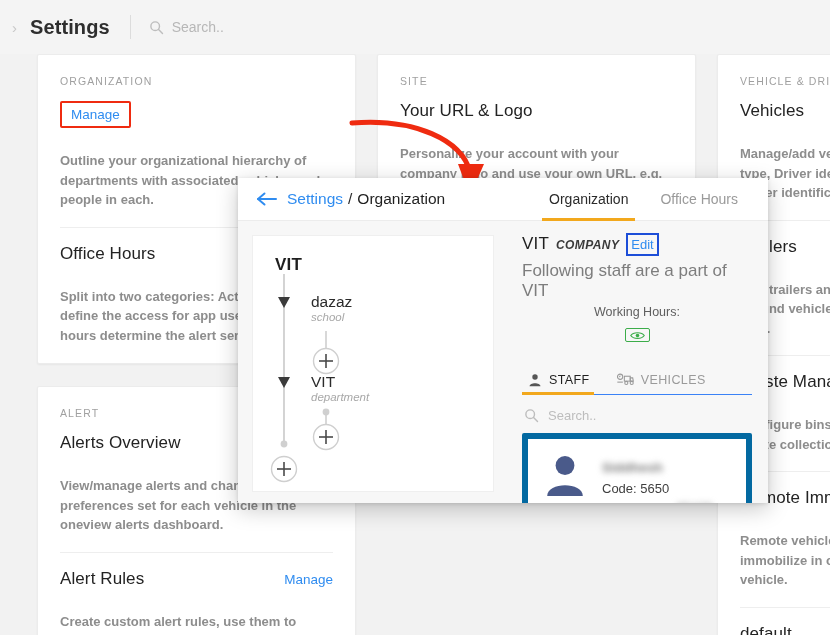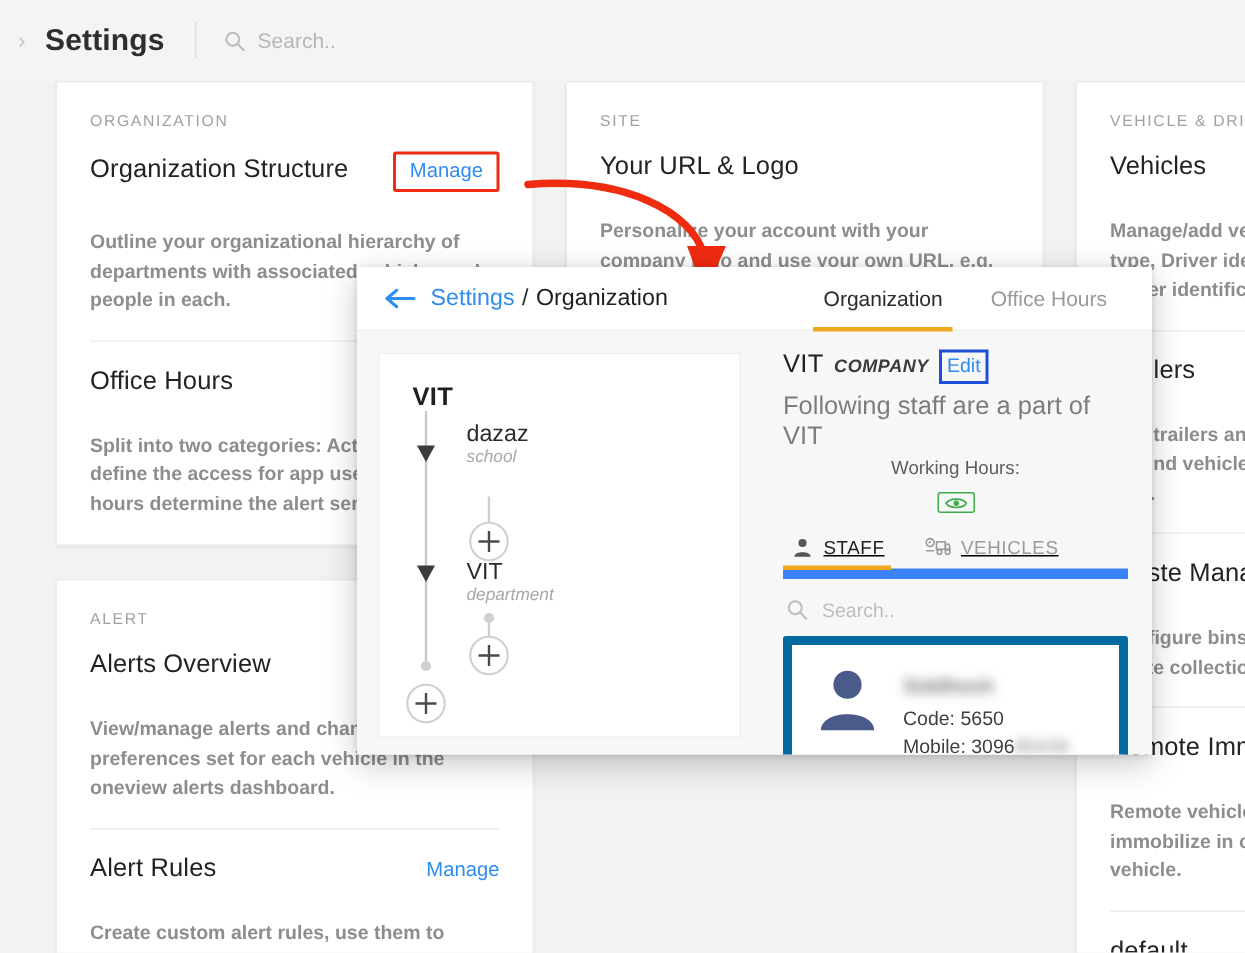--- a/index.html
+++ b/index.html
@@ -126,21 +126,21 @@
   .edit-hl { border: 2px solid #1d4ed8; padding: 0 3px 1px 3px; line-height: 1.15; }
   .edit-link { font-size: 13px; color: #2f8cf0; cursor: pointer; }
   .org-sub { font-size: 17px; color: #7d7d7d; margin-top: 5px; }
   .wh-row { display: flex; align-items: center; gap: 9px; margin-top: 4px; flex-direction: column; }
   .wh-label { font-size: 12.5px; color: #5e5e5e; }
   .eye-box {
     border: 1px solid #3cad4a; border-radius: 2px; padding: 1px 4px 0 4px;
     display: inline-flex; align-items: center; cursor: pointer;
   }
 
-  .sv-tabs { display: flex; gap: 10px; margin-top: 13px; border-bottom: 7px solid #3b82f6; text-decoration: underline; }
+  .sv-tabs { display: flex; gap: 10px; margin-top: 28px; border-bottom: 1px solid #3b82f6; }
   .sv-tab {
     display: flex; align-items: center; gap: 7px; padding: 3px 10px 7px 6px;
     font-size: 12.5px; letter-spacing: .4px; color: #9a9a9a; cursor: pointer;
     position: relative;
   }
   .sv-tab.active { color: #1f1f1f; }
   .sv-tab.active::after {
     content: ""; position: absolute; left: 0; right: 6px; bottom: -1px; height: 3px;
     background: #f2a81d;
   }
@@ -179,21 +179,20 @@
   </div>
 
   <div class="cols">
 
     <div class="col">
 
       <div class="card">
         <div class="kicker">ORGANIZATION</div>
 
         <div class="row-head">
-          <span class="item-title">Organization Structure</span>
           <span class="hl-box">
             <span class="action">Manage</span>
           </span>
         </div>
         <div class="desc">Outline your organizational hierarchy of departments with associated vehicles and people in each.</div>
 
         <div class="sep"></div>
 
         <div class="row-head">
           <span class="item-title">Office Hours</span>
@@ -347,21 +346,21 @@
               <line x1="66" y1="201" x2="80" y2="201" stroke="#4a4a4a" stroke-width="1.6"></line>
               <line x1="73" y1="194" x2="73" y2="208" stroke="#4a4a4a" stroke-width="1.6"></line>
             </g>
             <g>
               <circle cx="31" cy="233" r="12.5" fill="#fff" stroke="#cfcfcf" stroke-width="1.4"></circle>
               <line x1="24" y1="233" x2="38" y2="233" stroke="#4a4a4a" stroke-width="1.6"></line>
               <line x1="31" y1="226" x2="31" y2="240" stroke="#4a4a4a" stroke-width="1.6"></line>
             </g>
           </svg>
 
-          <div class="tnode" style="left:58px; top:46px;">
+          <div class="tnode" style="left:58px; top:58px;">
             <div class="tname">dazaz</div>
             <div class="tsub">school</div>
           </div>
 
           <div class="tnode" style="left:58px; top:138px;">
             <div class="tname">VIT</div>
             <div class="tsub">department</div>
           </div>
 
         </div>

